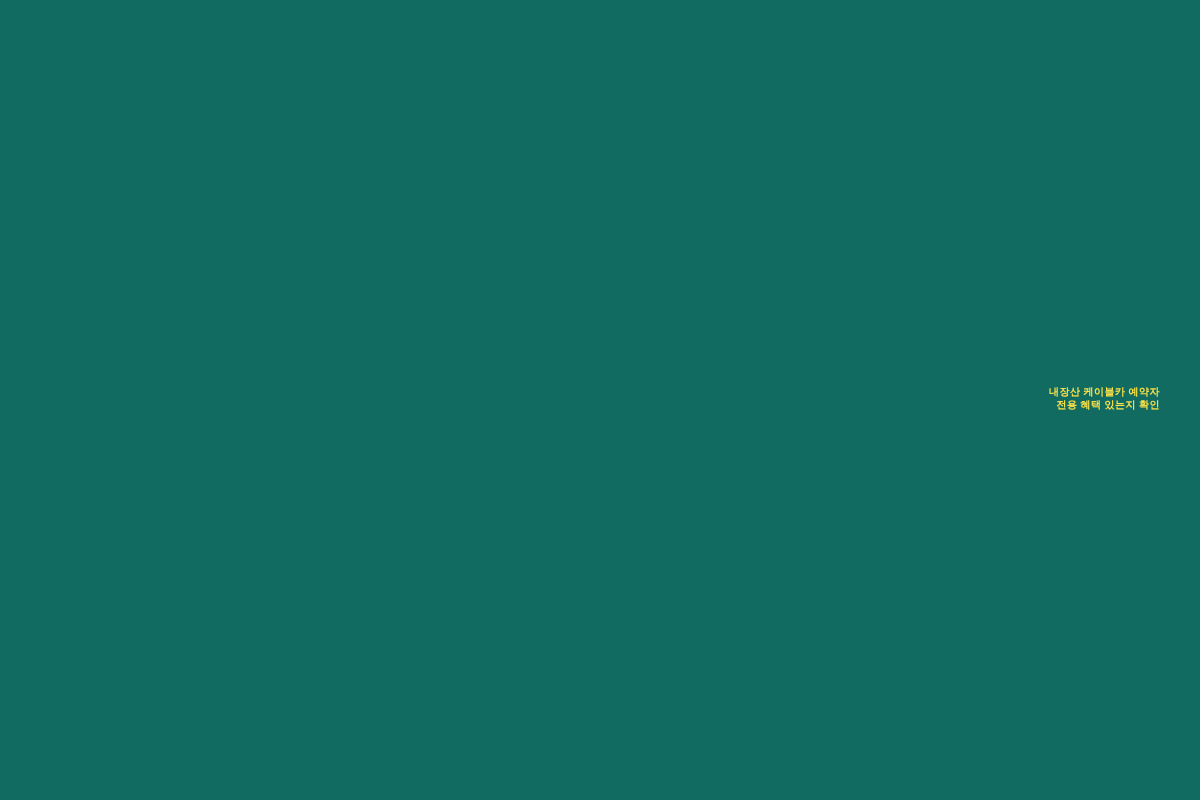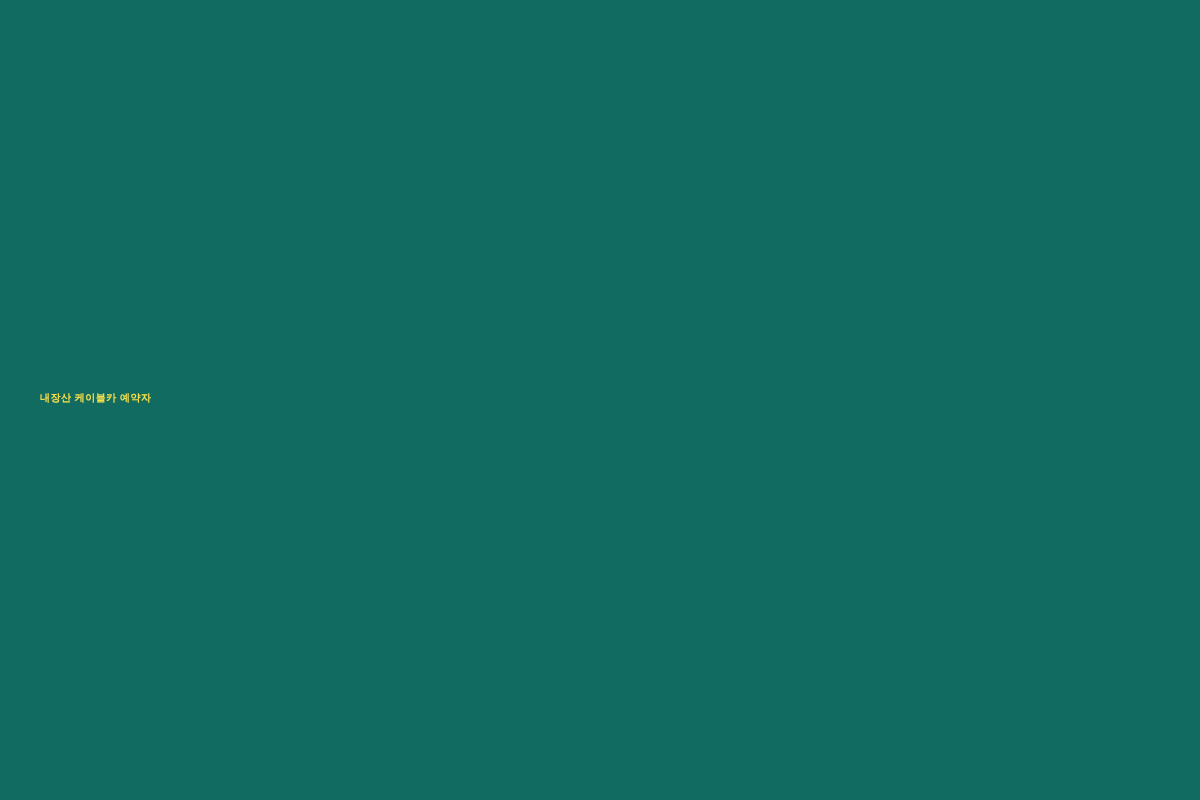--- a/index.html
+++ b/index.html
@@ -31,36 +31,37 @@
     align-items: center;
     justify-content: center;
     width: 100%;
     padding: 0 40px;
     box-sizing: border-box;
     margin-top: -4px;
   }
   .headline-line {
     display: block;
     width: 100%;
-    text-align: left;
+    text-align: right;
     color: #F7E04A;
-    font-family: Liberation Sans, sans-serif;
+    font-family: Liberation Serif, serif;
     font-weight: 700;
     font-size: 106px;
     line-height: 1.33;
     letter-spacing: 0.5px;
     white-space: nowrap;
     text-rendering: optimizeLegibility;
   }
   .headline-line.line-2 {
     font-size: 102px;
   }
 </style>
 </head>
 <body>
 
 <div id="banner" style="background: rgb(18, 107, 97);">
 
   <div id="headline">
     <span class="headline-line line-1" style="color: rgb(247, 224, 74); font-size: 10px;">내장산 케이블카 예약자</span>
+    <span class="headline-line line-2" style="color: rgb(247, 224, 74); font-size: 10px;">전용 혜택 있는지 확인</span>
   </div>
 
 </div>
 
 </body></html>

